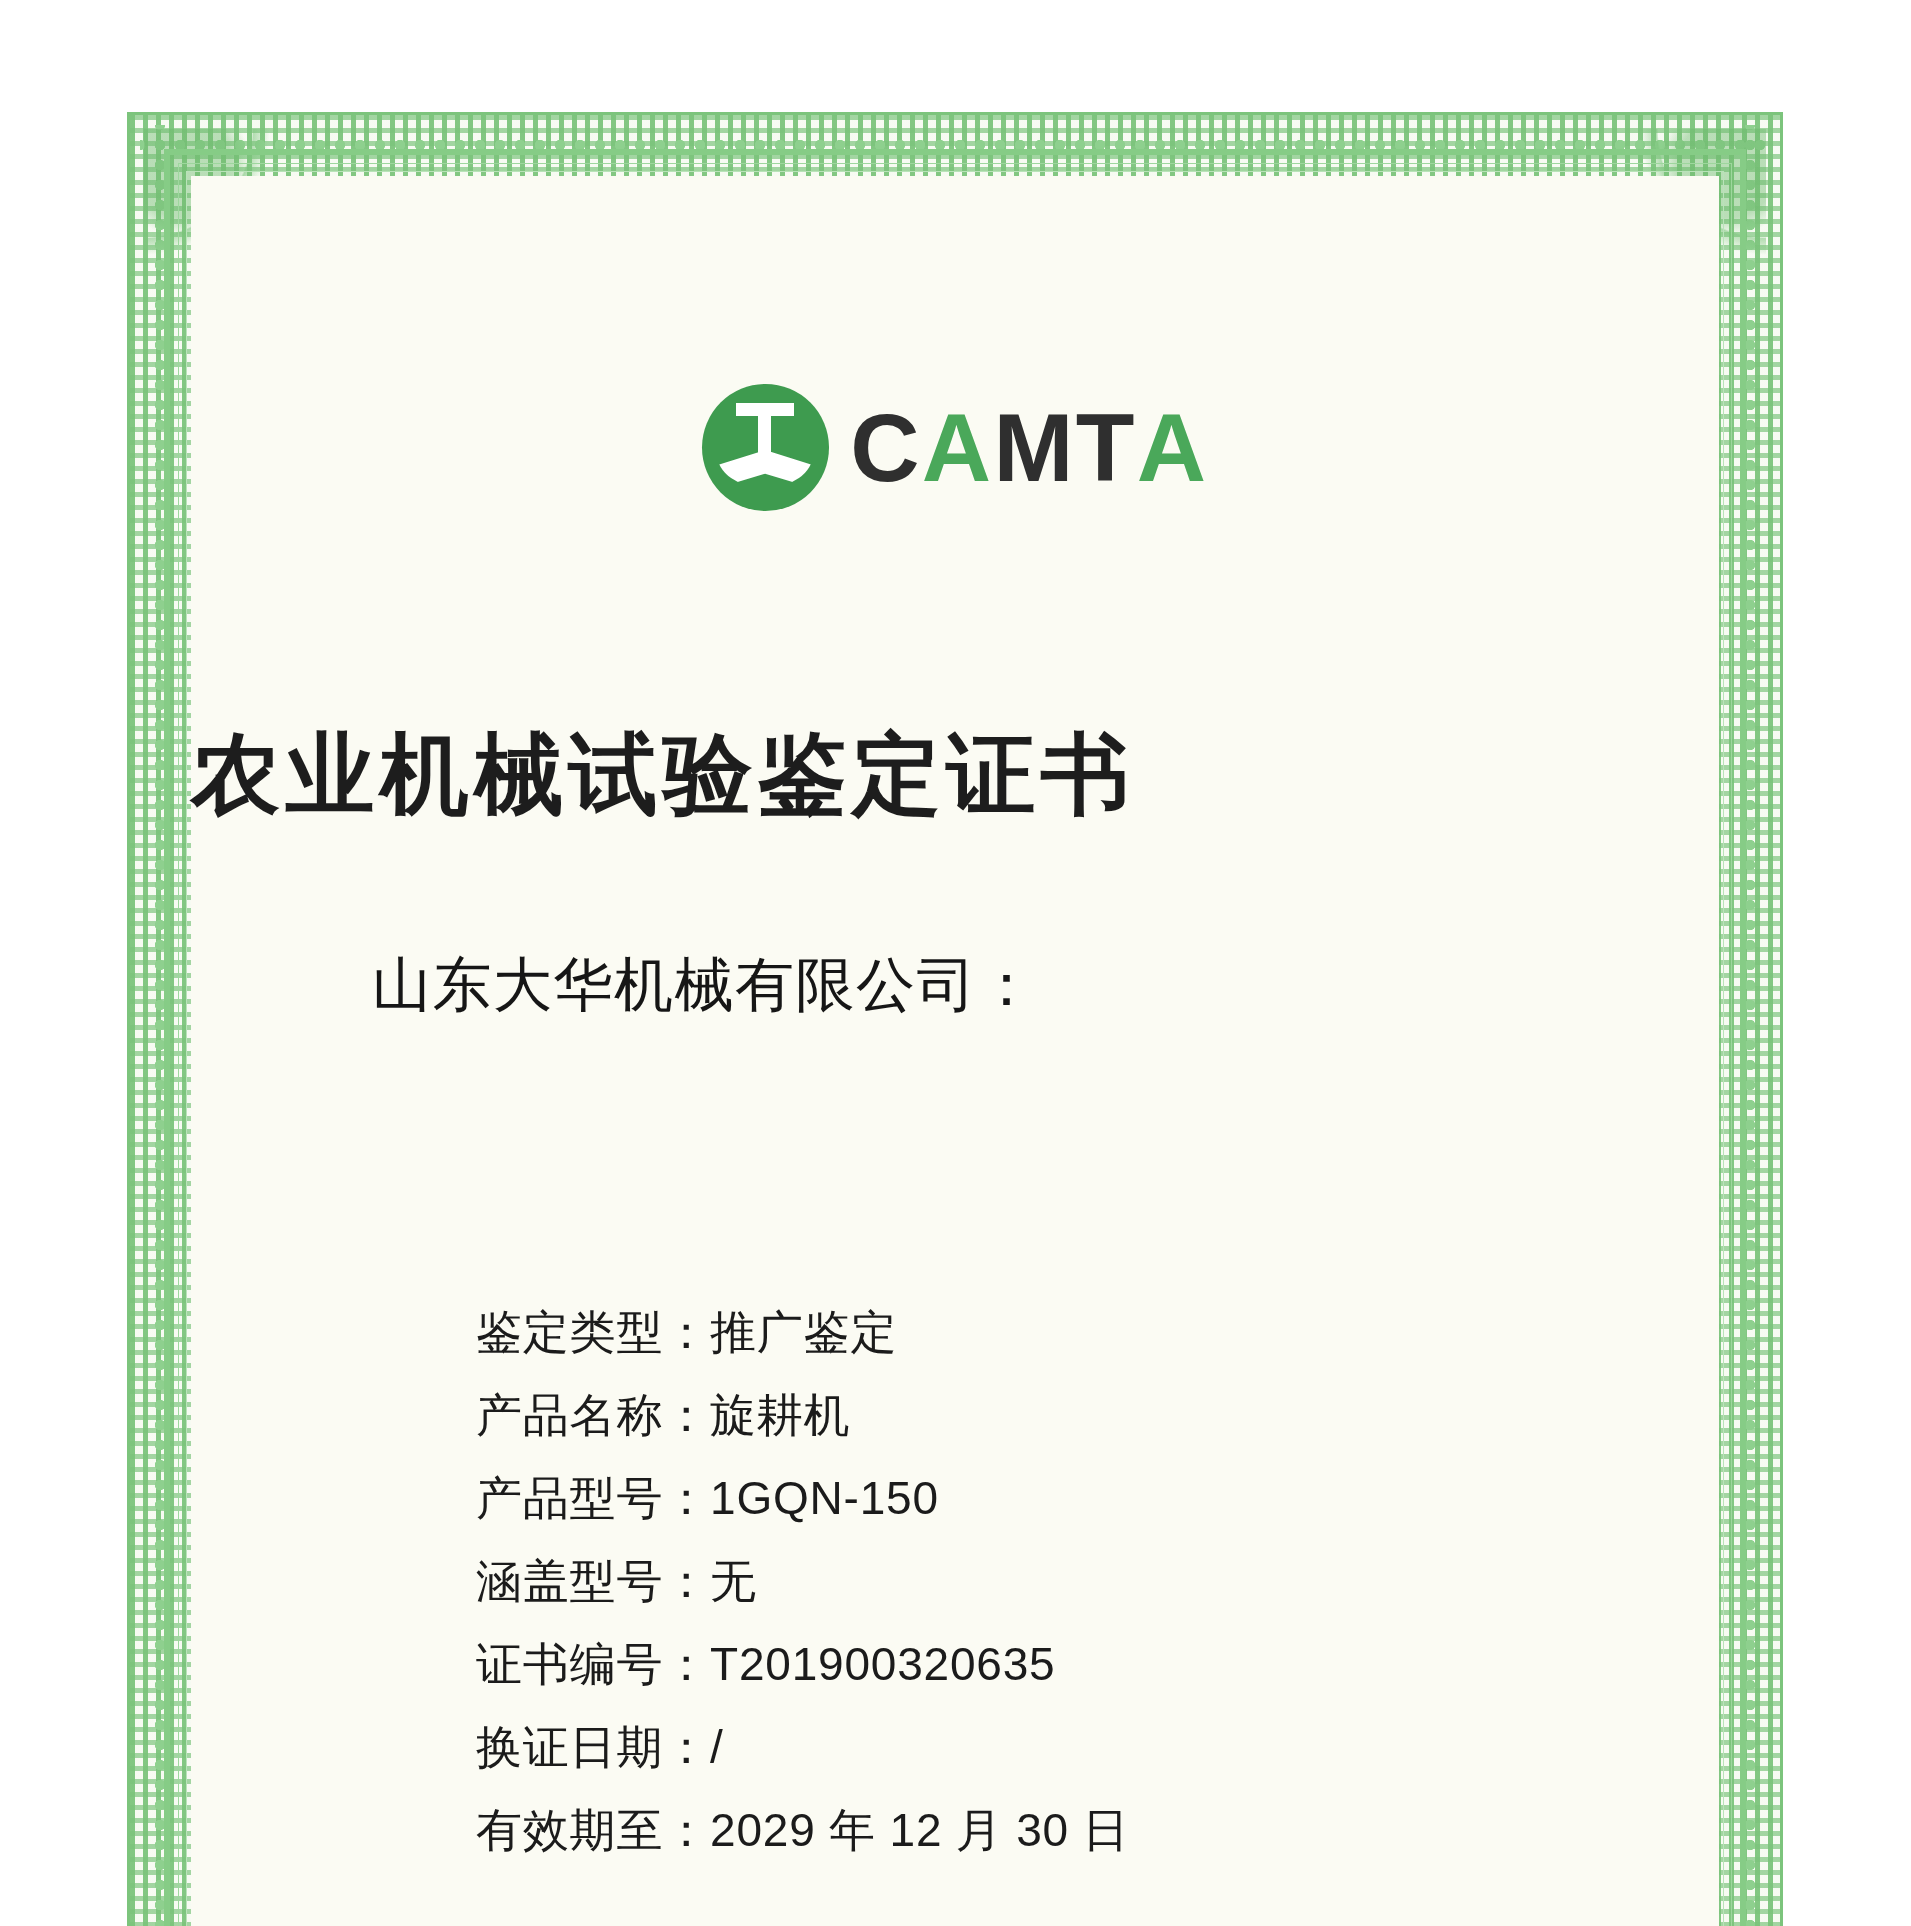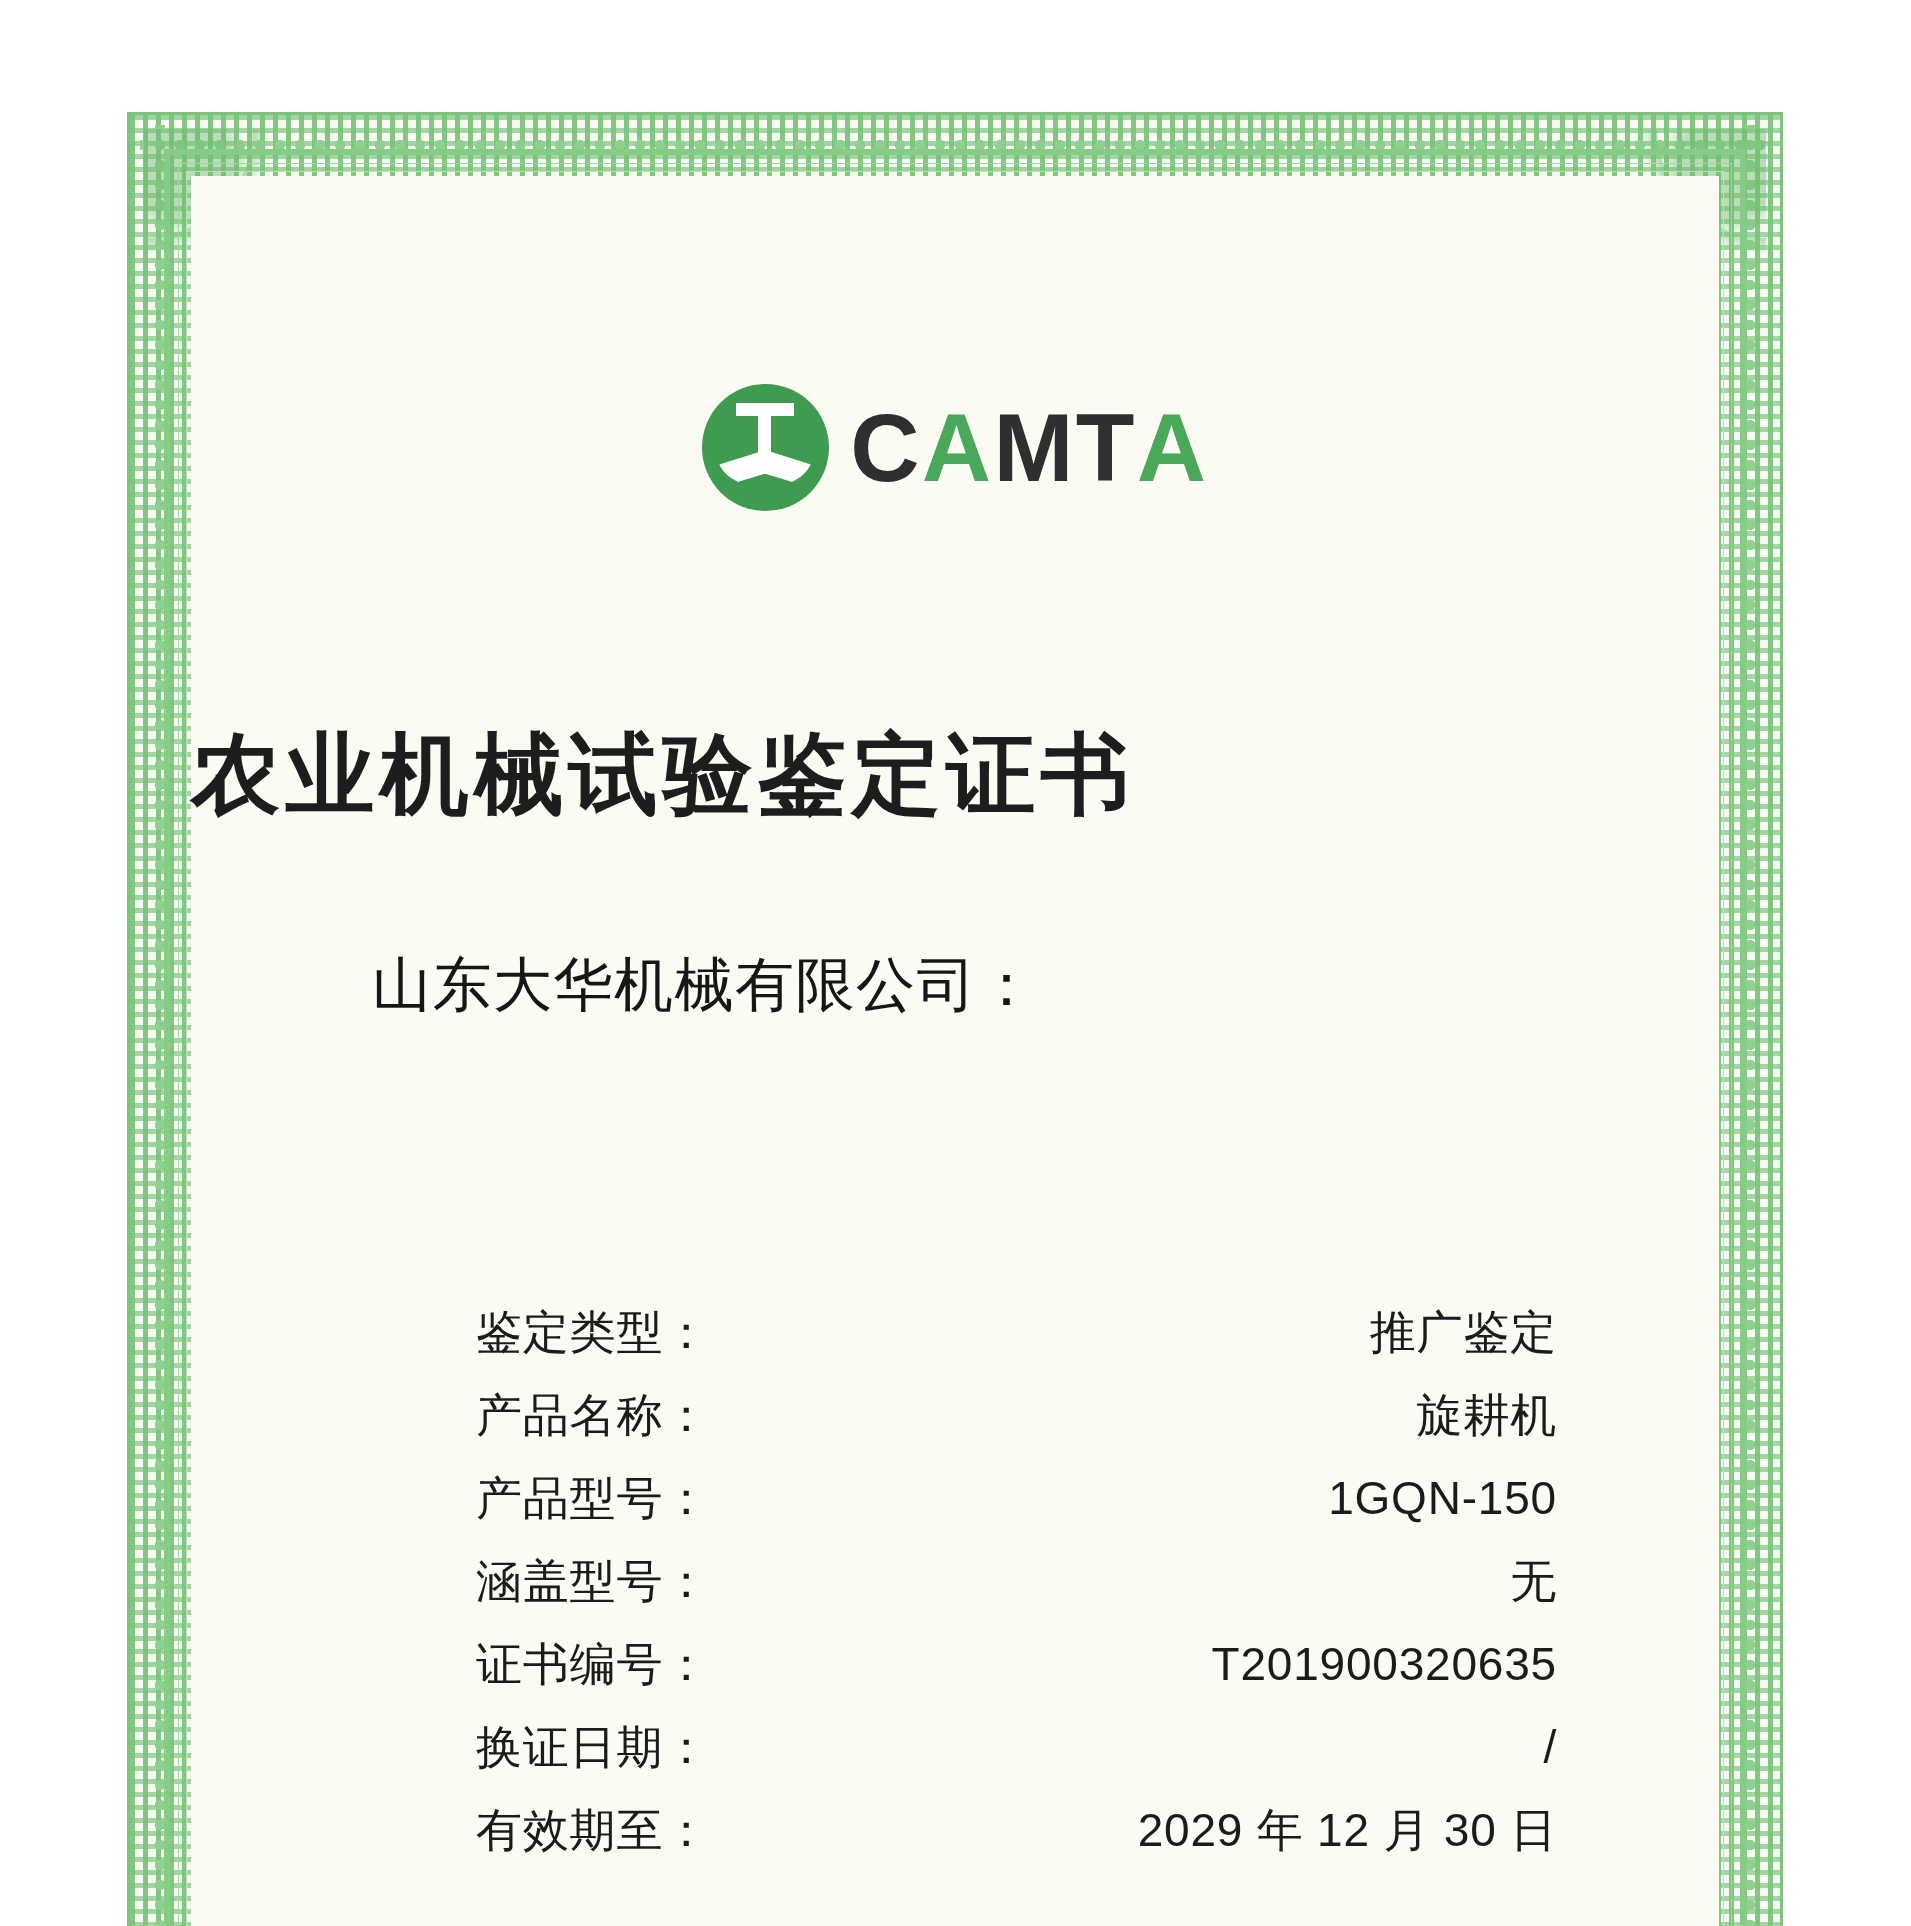--- a/index.html
+++ b/index.html
@@ -213,21 +213,20 @@
     right: 162px;
   }
   .field-row {
     display: flex;
     align-items: baseline;
     font-size: 46px;
     line-height: 1;
     color: #1b1b1b;
     margin-bottom: 37px;
     letter-spacing: 0.8px;
-    justify-content: space-between;
   }
   .field-label { white-space: nowrap; }
   .field-value { white-space: nowrap; margin-left: 0; }
 </style>
 </head>
 <body>
 
 <div class="page">
 
   <div class="cert">

